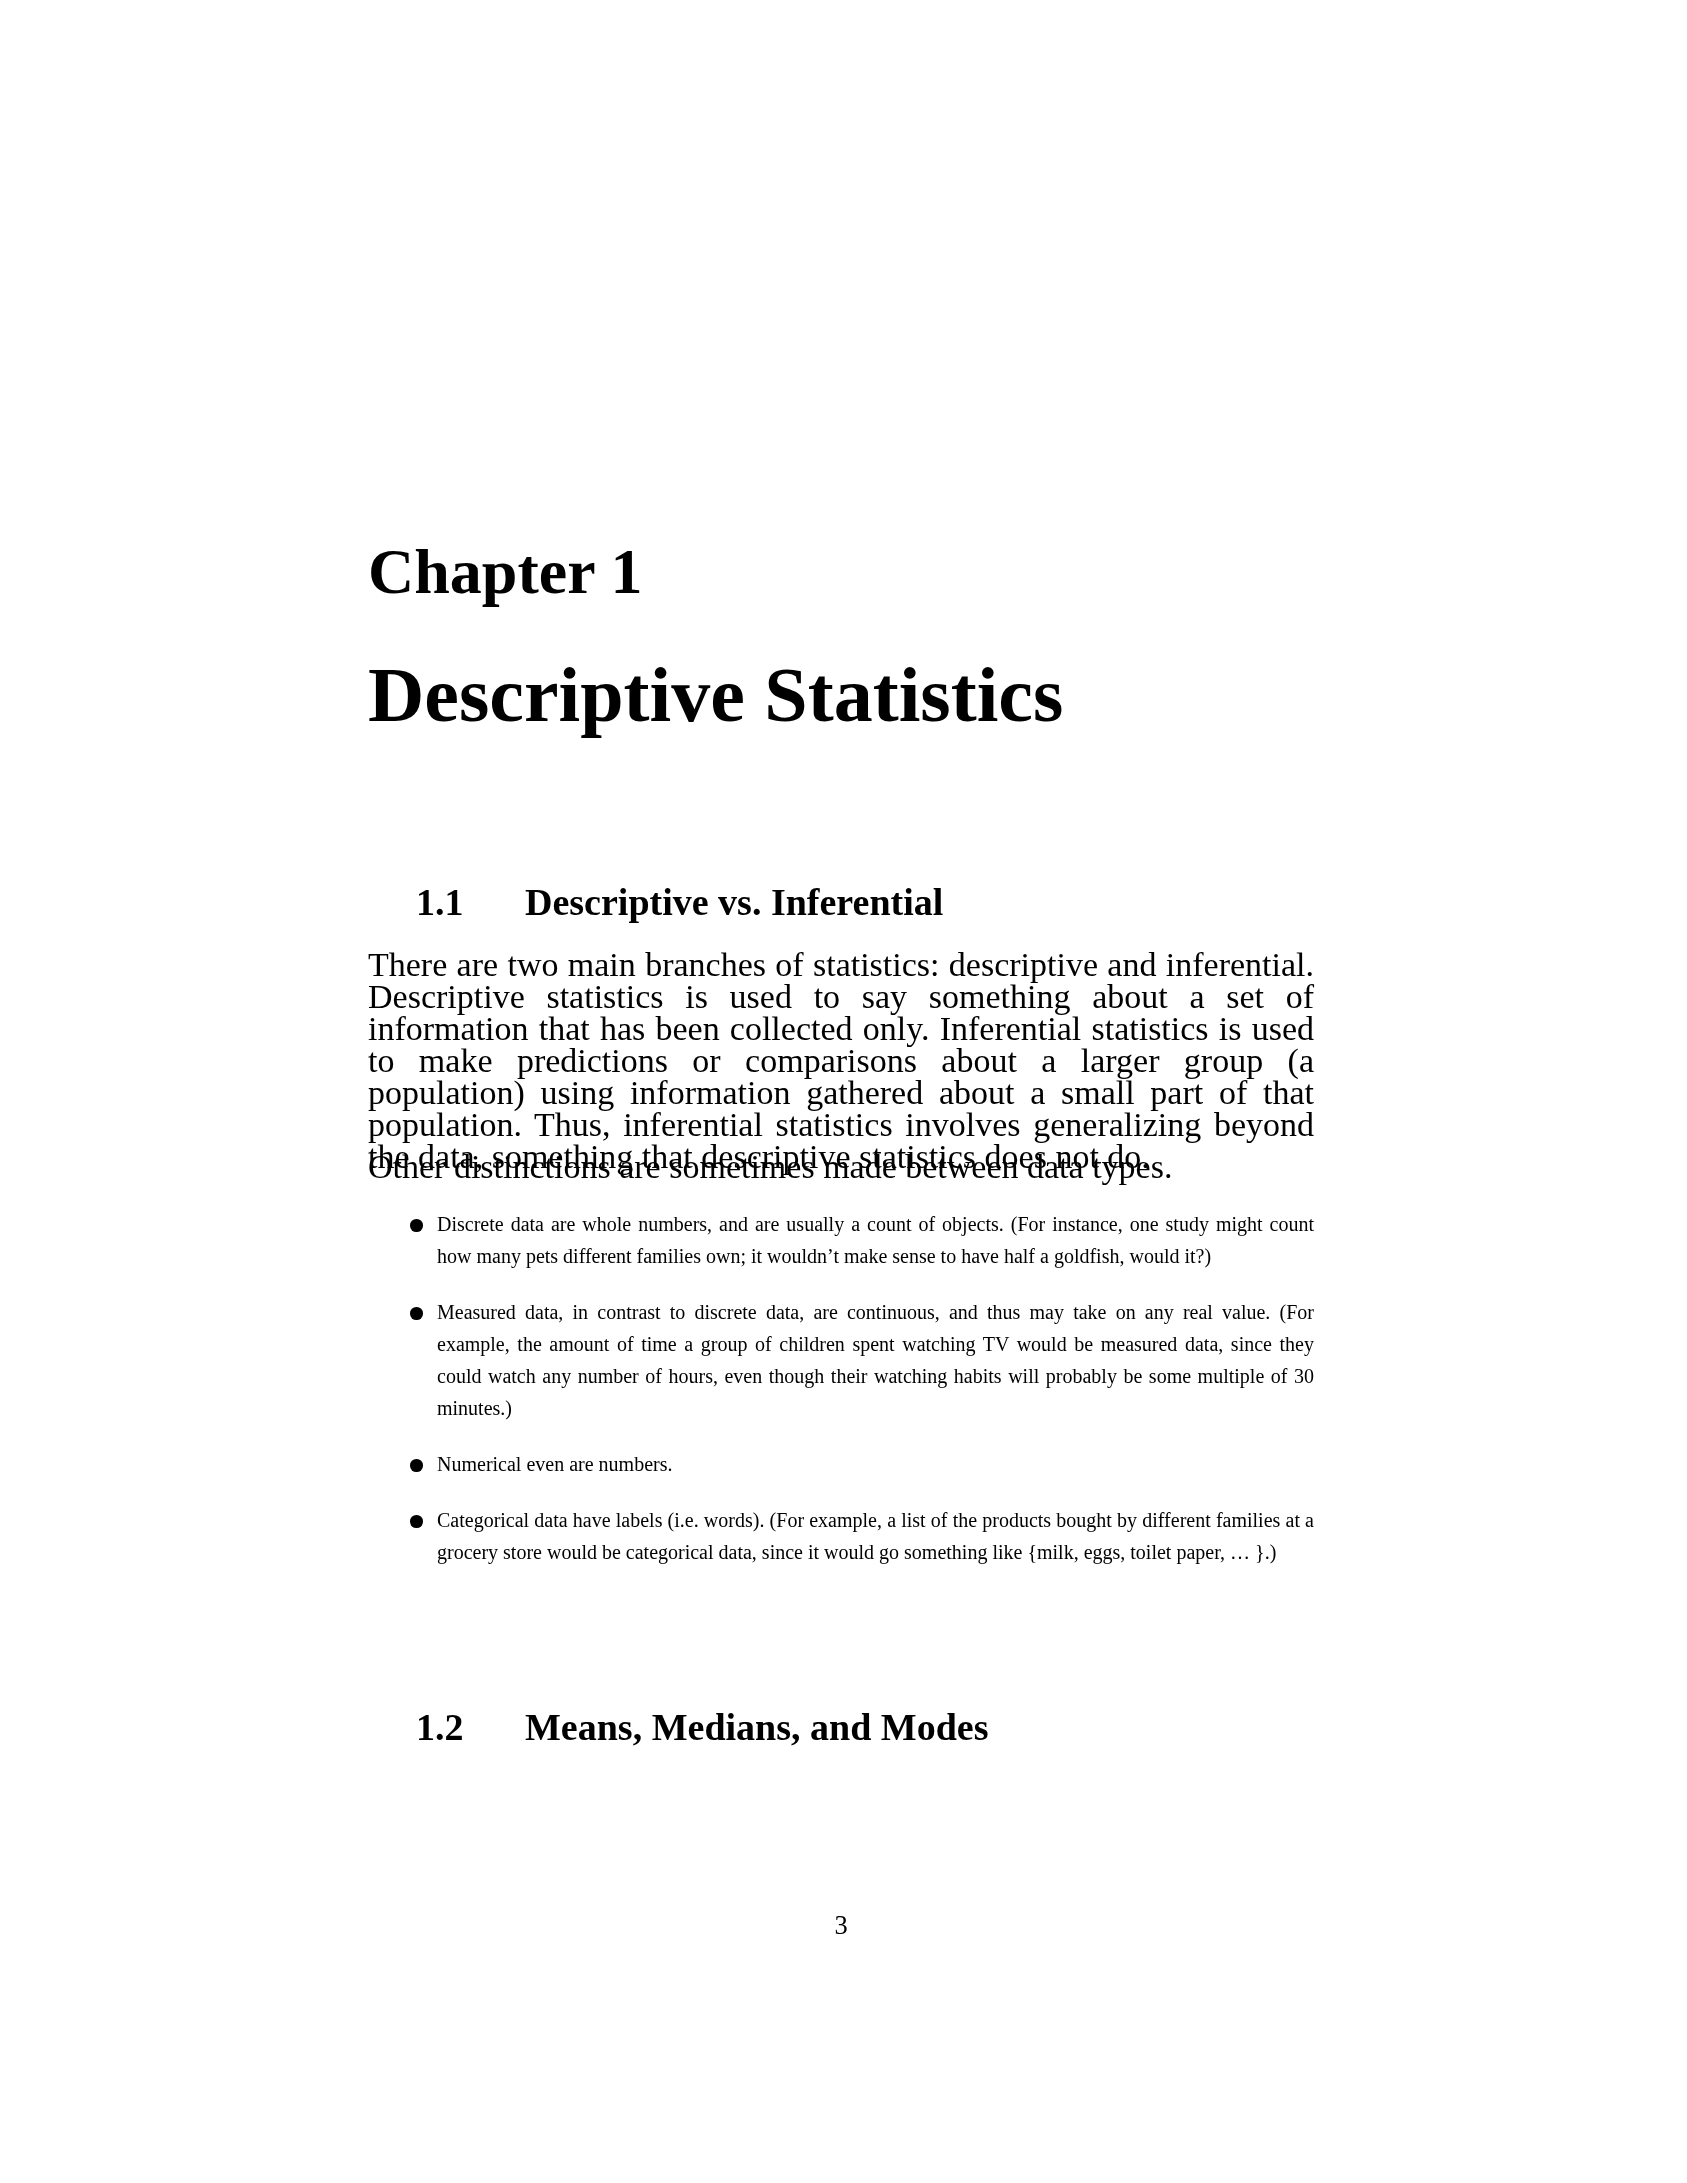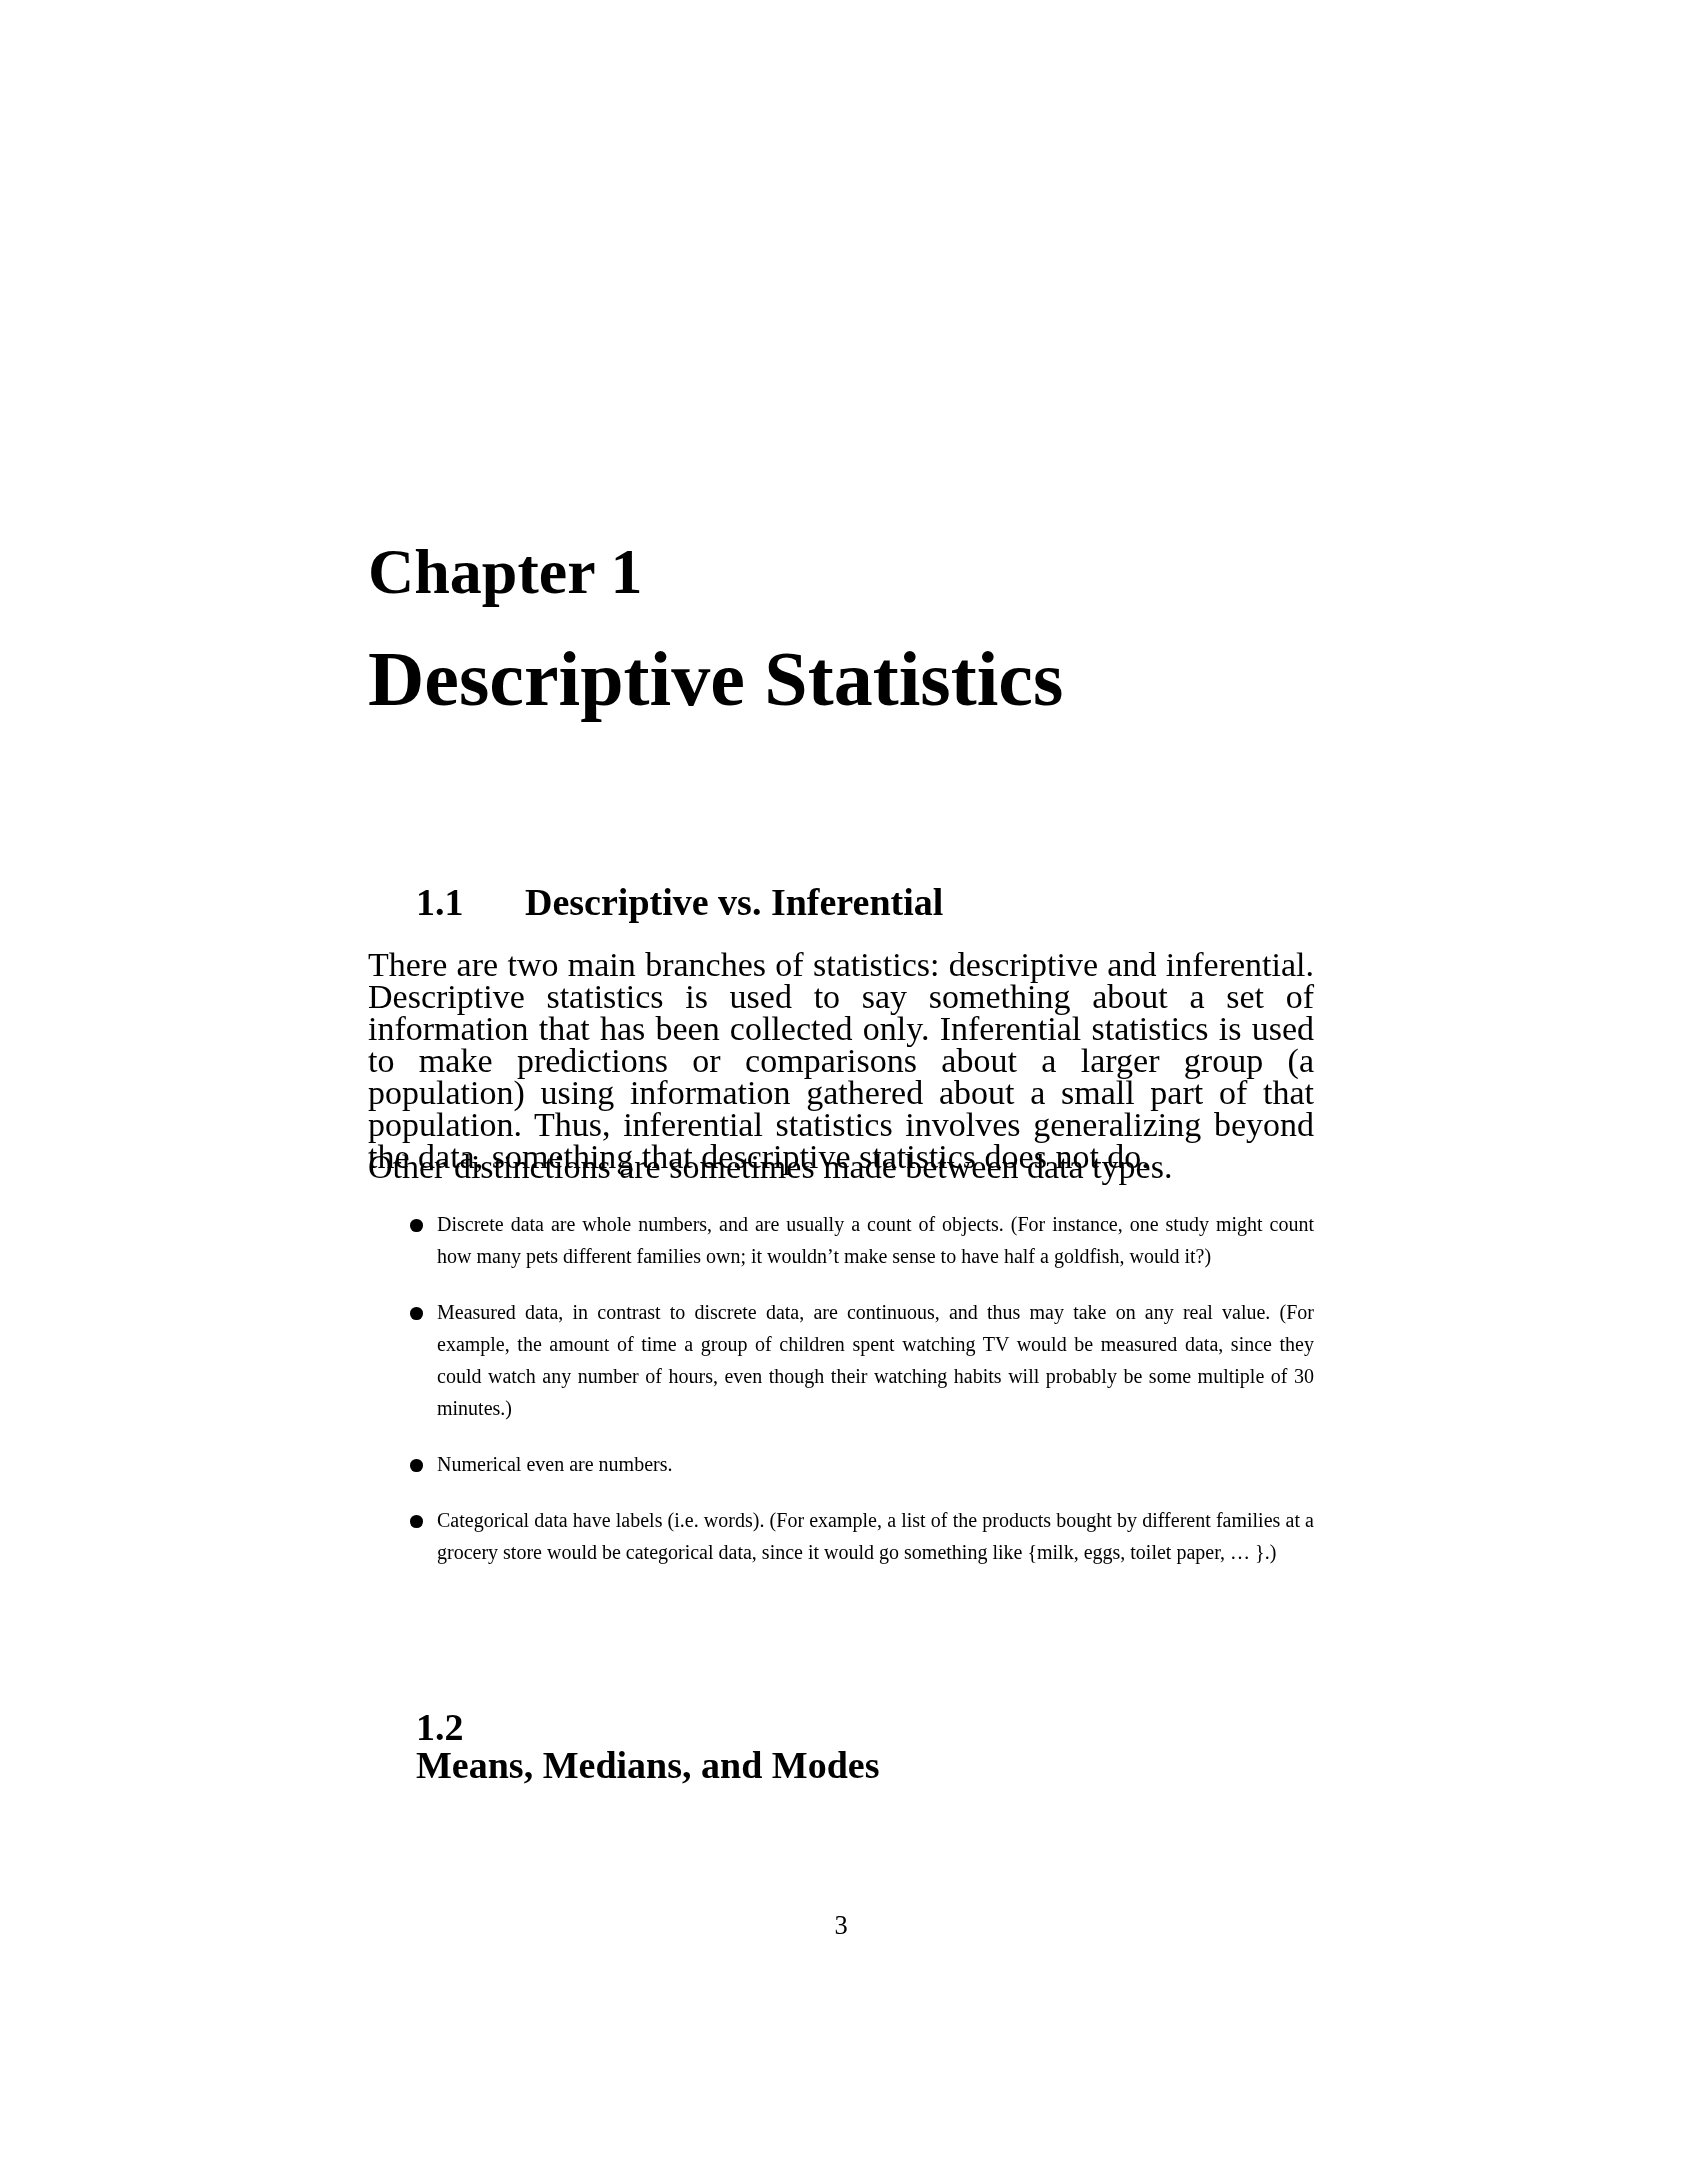--- a/index.html
+++ b/index.html
@@ -29,21 +29,21 @@
     top: 540px;
     left: 0;
     margin: 0;
     font-size: 64px;
     font-weight: 700;
     line-height: 1;
     white-space: nowrap;
   }
   .chapter-title {
     position: absolute;
-    top: 640px;
+    top: 656px;
     left: 0;
     margin: 0;
     font-size: 78px;
     font-weight: 700;
     line-height: 1;
     white-space: nowrap;
   }
   .section-heading {
     position: absolute;
     left: 0;
@@ -54,21 +54,21 @@
     line-height: 1;
     display: flex;
     align-items: baseline;
   }
   .sec-num {
     flex: none;
     width: 109px;
     margin-left: 48px;
   }
   #sec11 { top: 883px; }
-  #sec12 { top: 1708px; flex-direction: column; }
+  #sec12 { top: 1708px; }
   p.body {
     position: absolute;
     left: 0;
     width: 946px;
     margin: 0;
     font-size: 34px;
     line-height: 32px;
     text-align: justify;
   }
   #p11 { top: 949px; }

